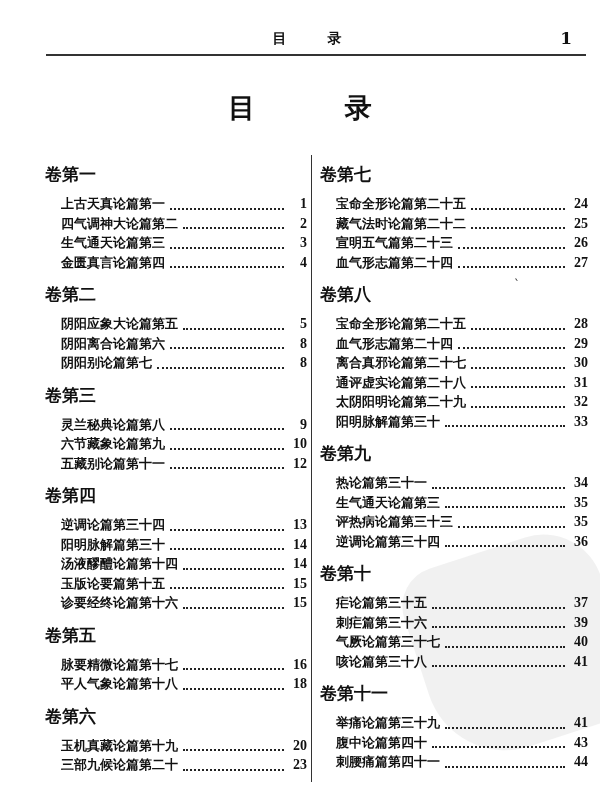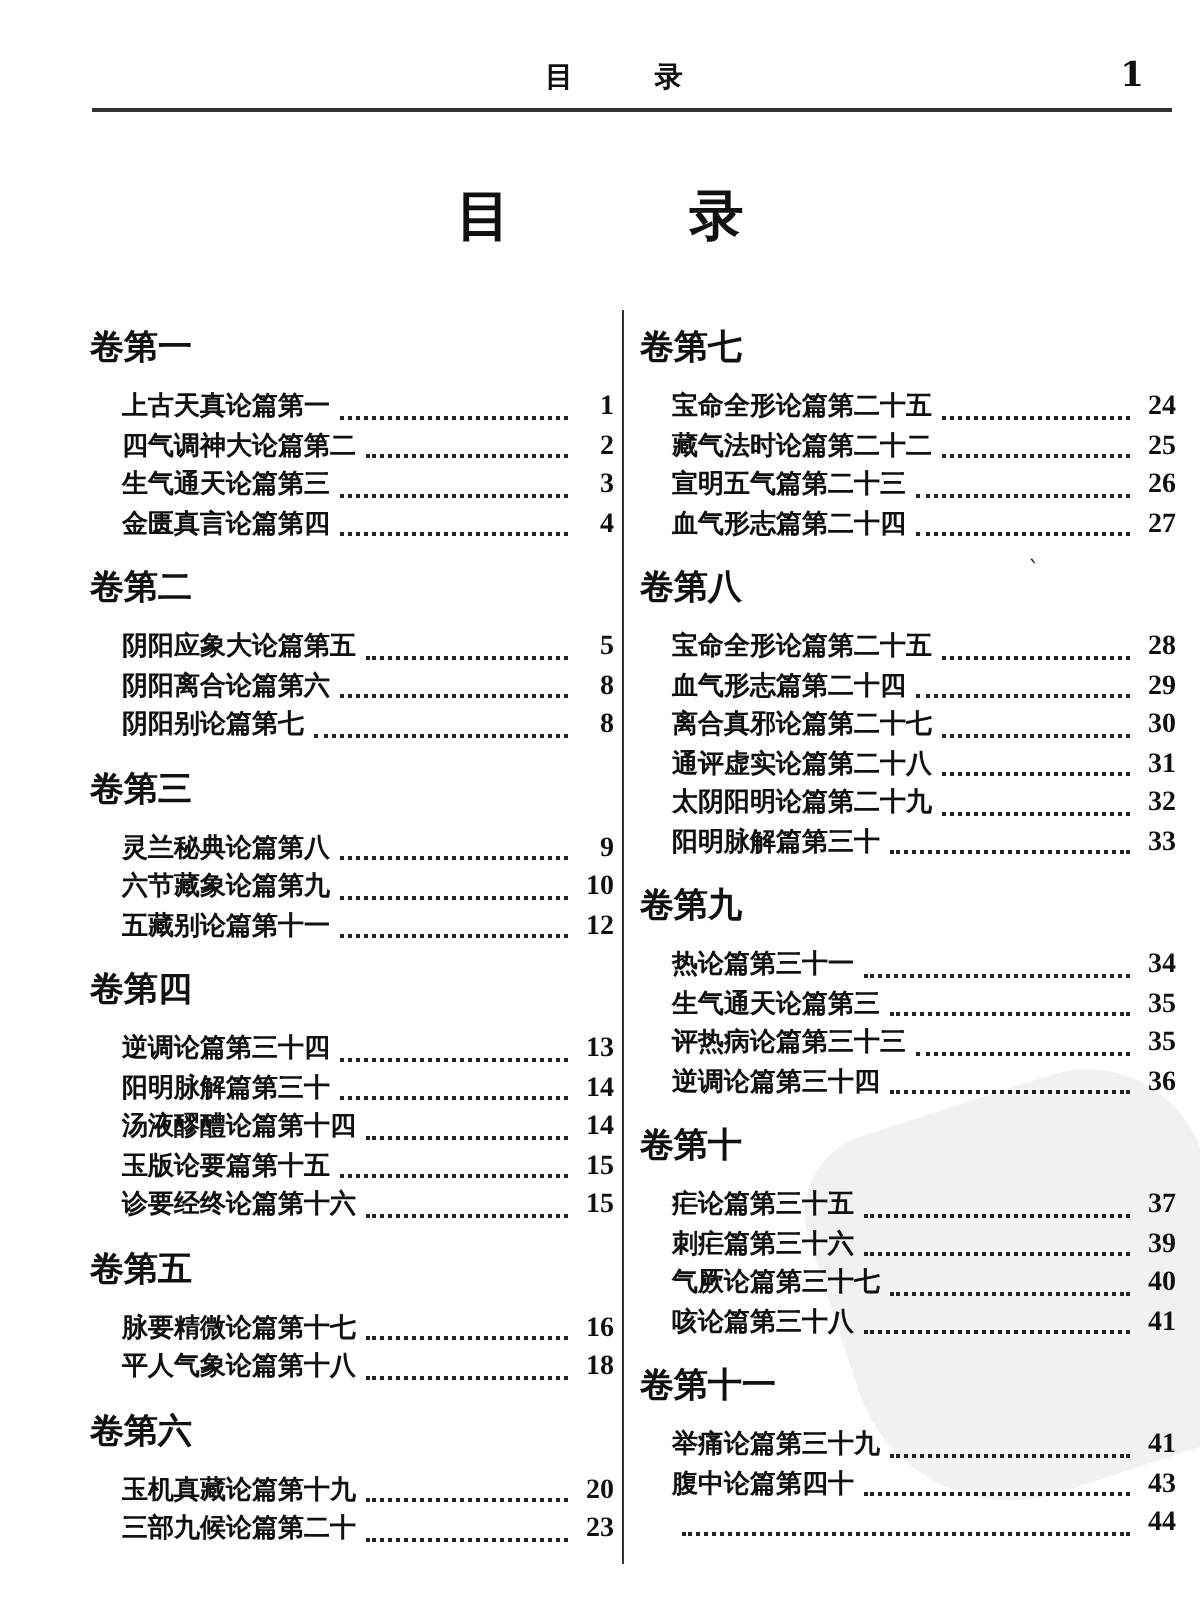--- a/index.html
+++ b/index.html
@@ -320,18 +320,19 @@
     <span class="entry-title">举痛论篇第三十九</span>
     <span class="leader"></span>
     <span class="entry-page">41</span>
   </div>
         <div class="entry">
     <span class="entry-title">腹中论篇第四十</span>
     <span class="leader"></span>
     <span class="entry-page">43</span>
   </div>
         <div class="entry">
+    <span class="entry-title">刺腰痛篇第四十一</span>
     <span class="leader"></span>
     <span class="entry-page">44</span>
   </div>
       </div>
   </div>
   </div>
 
 </body></html>

